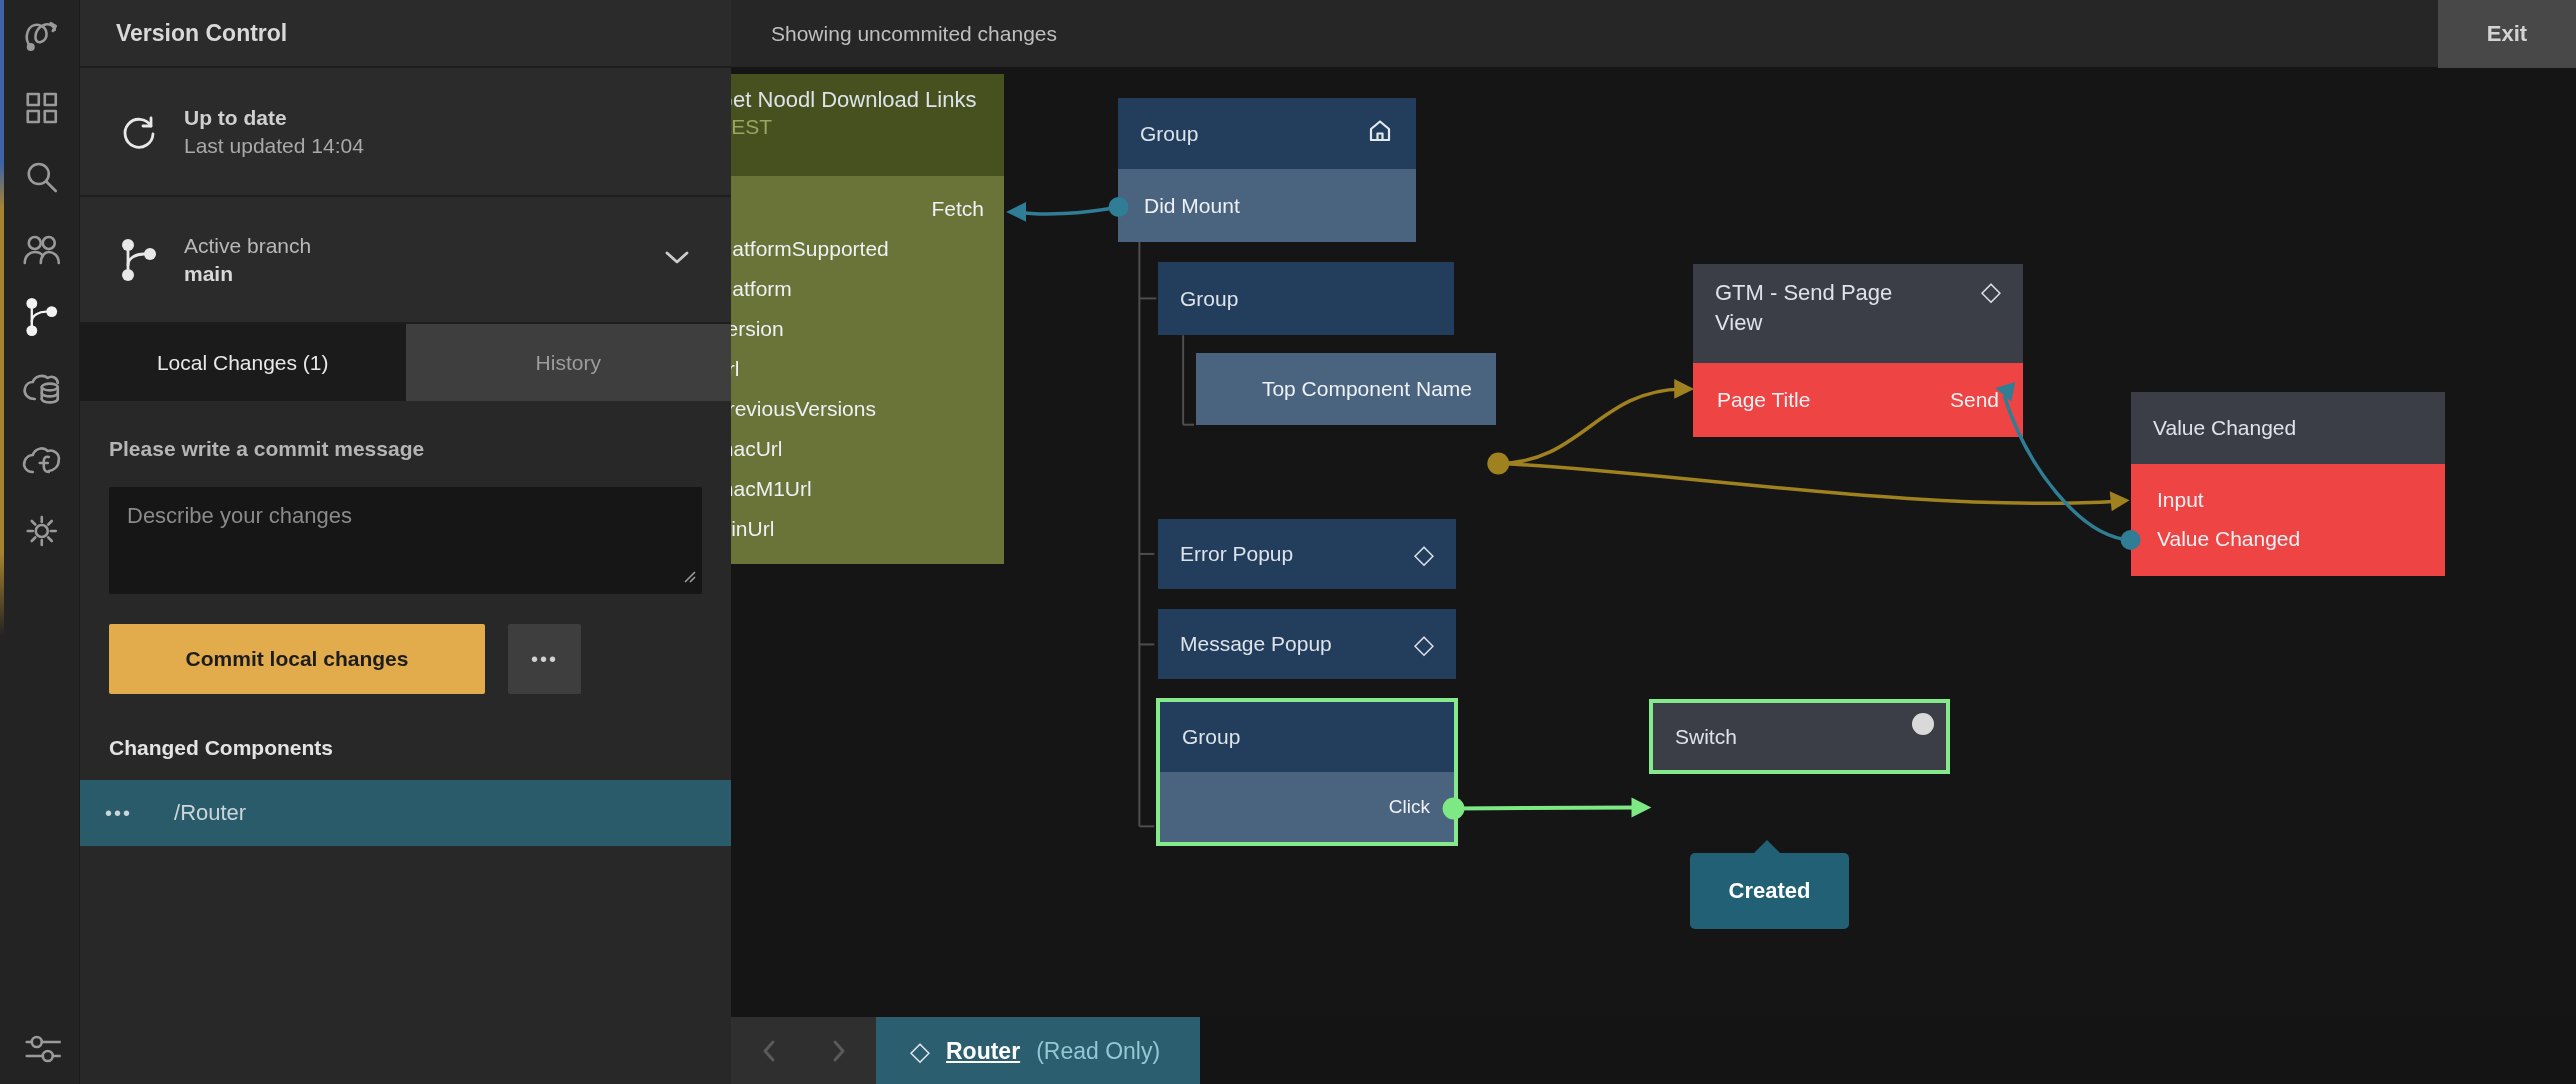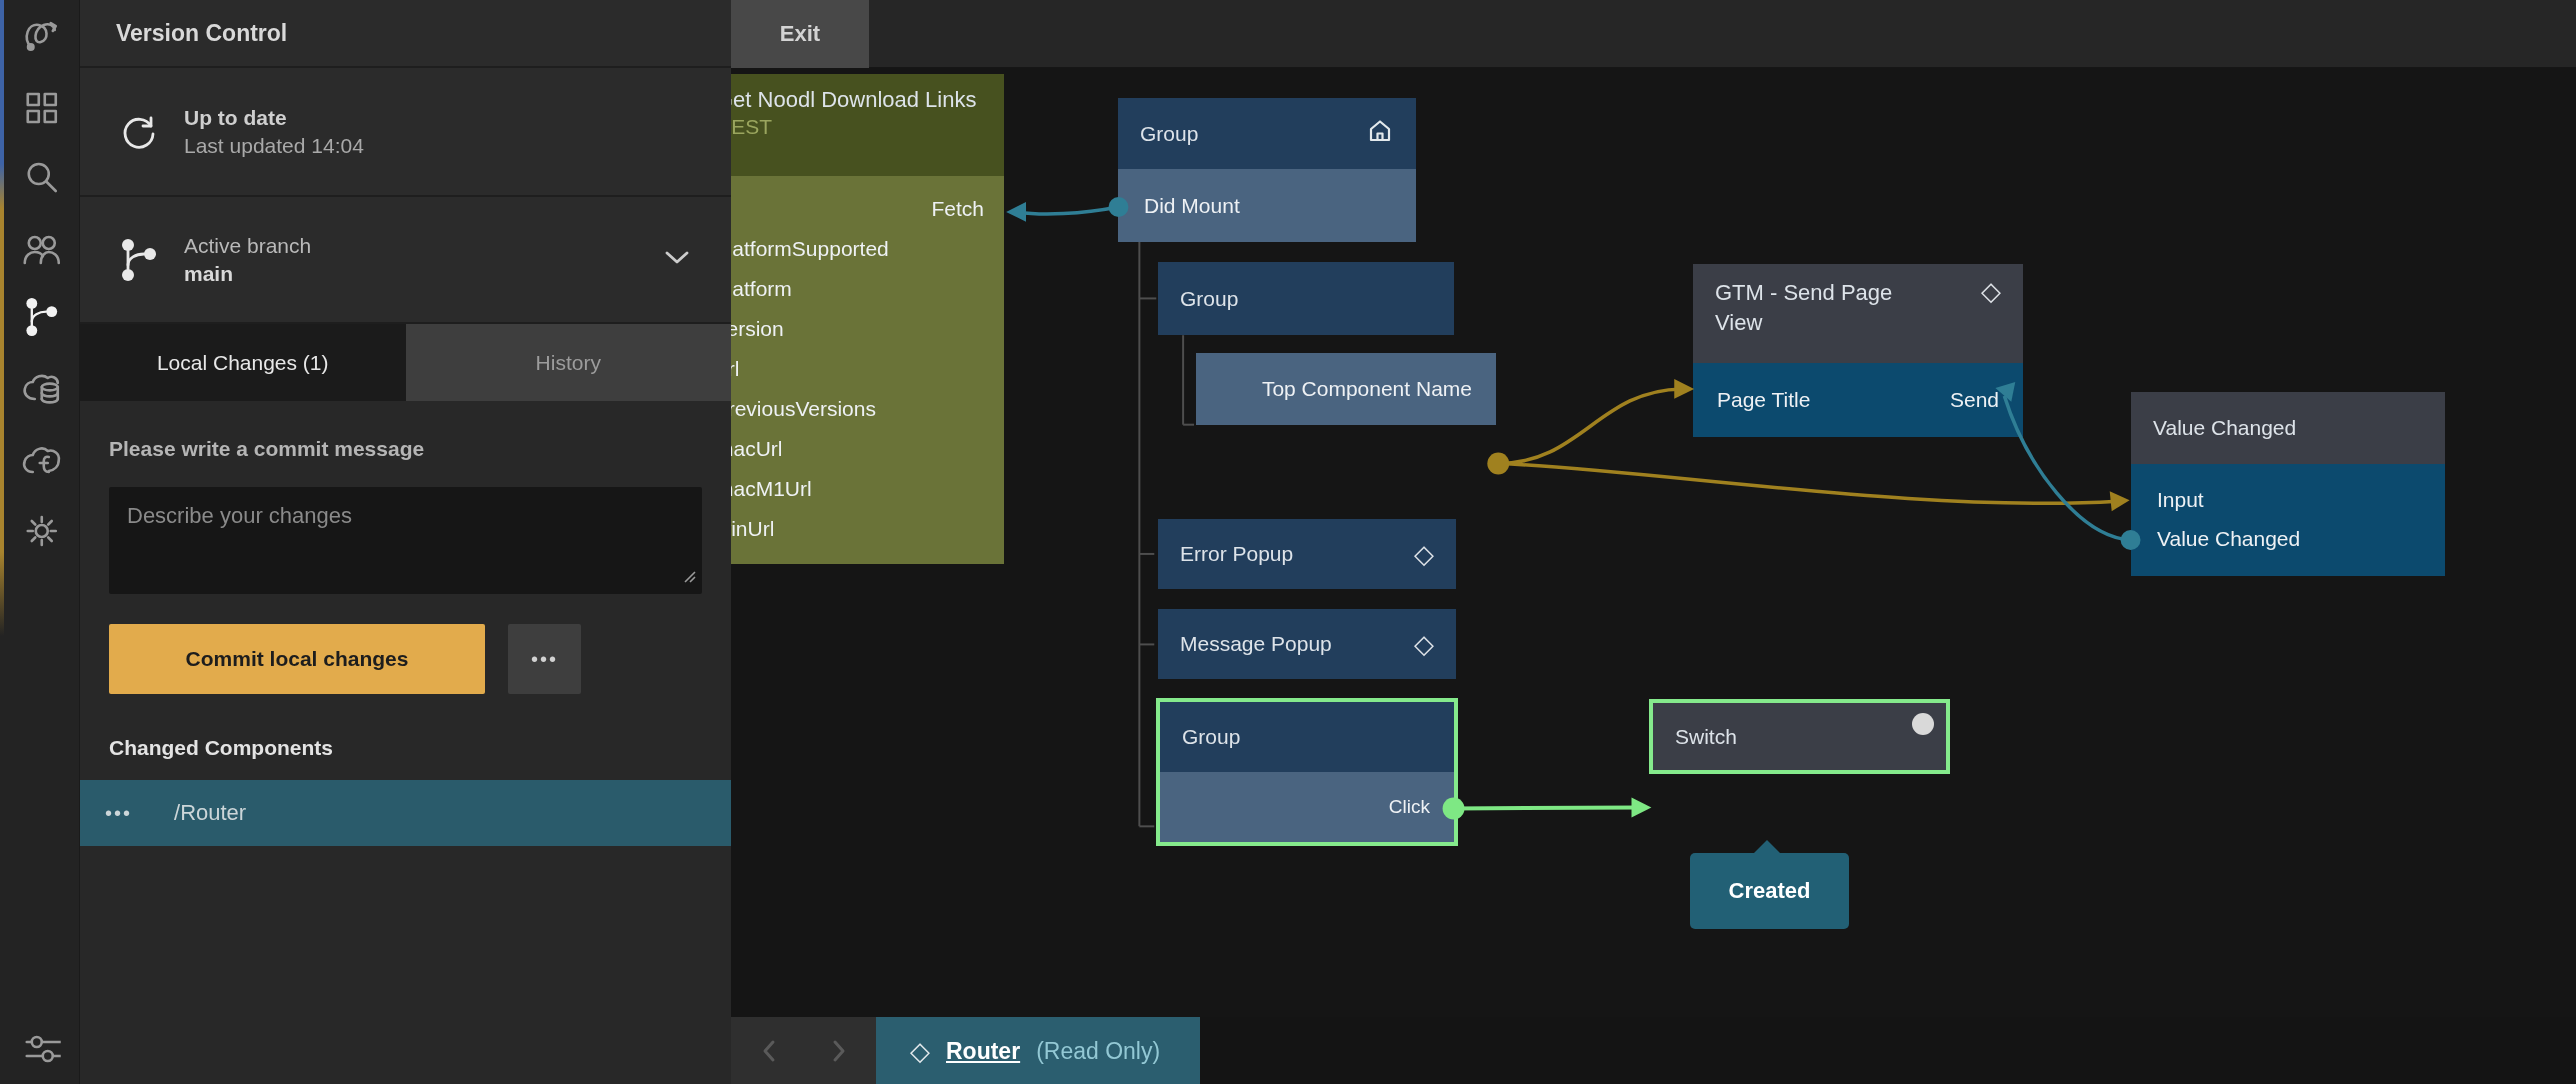--- a/index.html
+++ b/index.html
@@ -87,21 +87,21 @@
   #router-row .dots { color:#ccd6d9; font-size:20px; letter-spacing:2px; margin-left:25px; }
   #router-row .rname { color:#ccd6d9; font-size:22px; margin-left:42px; }
 
   
   .node { position:absolute; z-index:2; }
   .n-head { display:flex; align-items:center; padding:0 22px; color:#dde3e9; font-size:21px; }
   .n-body { color:#eef1f4; font-size:20px; }
   .blue  .n-head { background:#223e5c; }
   .blue  .n-body { background:#4a6480; }
   .gray  .n-head { background:#3b3e47; }
-  .gray  .n-body { background:#0c4a6e; }
+  .gray  .n-body { background:#ef4444; }
   .olive .n-head { background:#47511f; }
   .olive .n-body { background:#6a7338; }
   .selected { border:4px solid #85ea8c; }
   .spacer { flex:1; }
   .diamond { font-size:26px; color:#dfe3e8; line-height:1; }
   .port-r { text-align:right; padding-right:22px; }
   .row { display:flex; align-items:center; height:40px; }
 
   
   #rest-node { left:696px; top:74px; width:308px; }
@@ -315,20 +315,21 @@
       </span>
     </div>
     <div class="router-tab">
       <span class="diamond">◇</span>
       <span class="tname">Router</span>
       <span class="treadonly">(Read Only)</span>
     </div>
   </div>
 
   <div id="topbar">
+    <span class="status">Showing uncommited changes</span>
     <div id="exit-btn">Exit</div>
   </div>
 
   <div id="vc-panel">
     <div class="vc-header">
       <span class="ttl">Version Control</span>
     </div>
 
     <div class="vc-section" id="sync-section">
       <span class="sec-icon">

